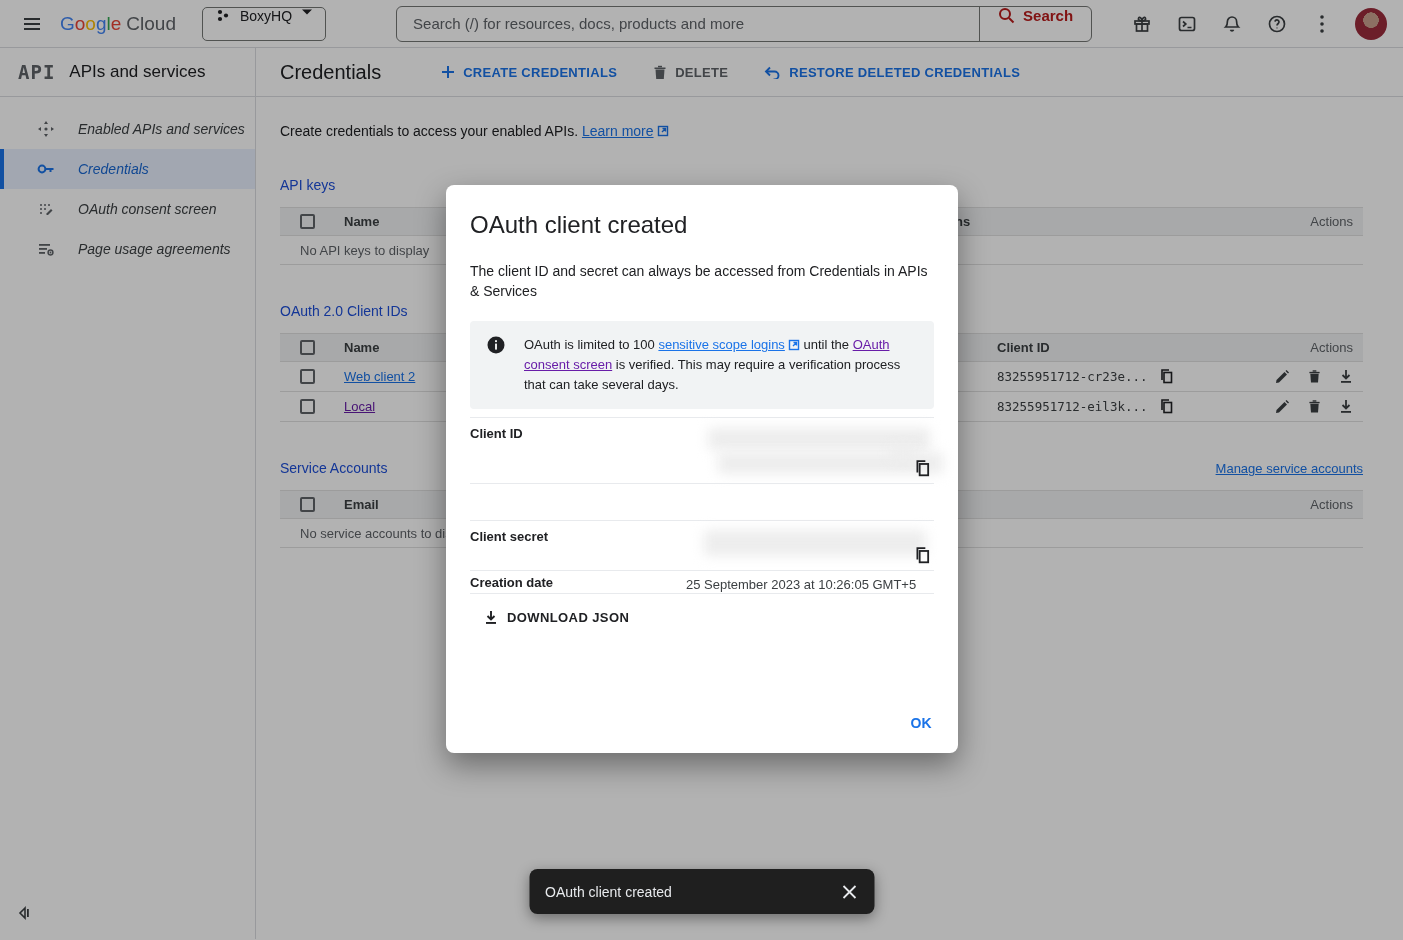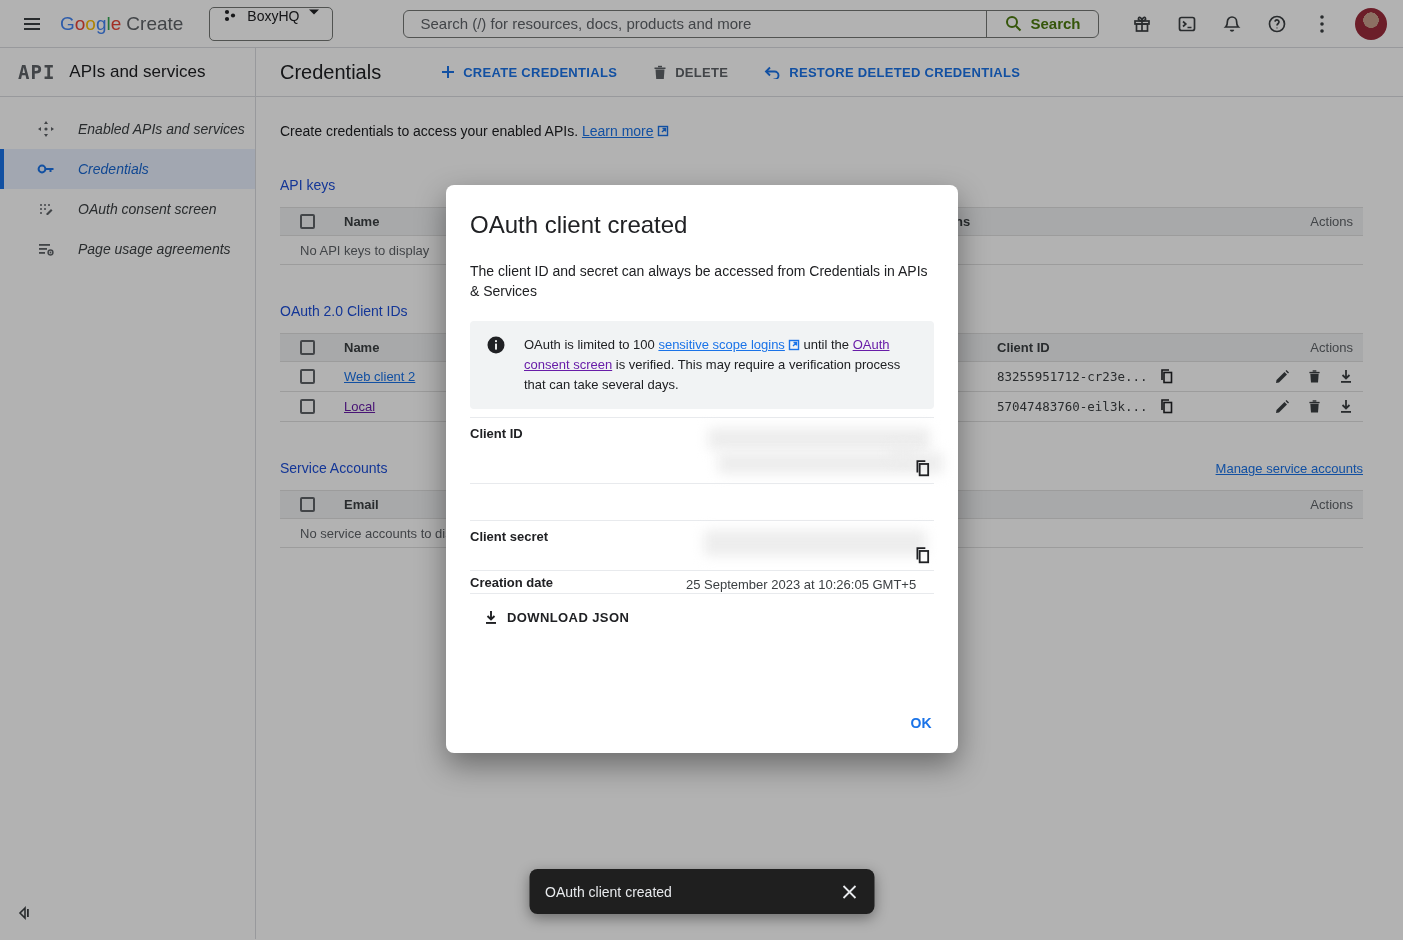--- a/index.html
+++ b/index.html
@@ -6,24 +6,24 @@
   html,body { width:1403px; height:940px; overflow:hidden; }
   body { font-family:"Liberation Sans", sans-serif; background:#fff; color:#202124; position:relative; }
 
   
   .topbar { height:48px; background:#fff; display:flex; align-items:center; padding:0 16px 0 12px; border-bottom:1px solid #dadce0; position:relative; z-index:1; }
   .icon-btn { background:none; border:none; width:40px; height:40px; display:flex; align-items:center; justify-content:center; color:#3c4043; cursor:pointer; flex:0 0 auto; }
   .logo { display:flex; align-items:center; font-size:19px; margin:0 26px 0 8px; letter-spacing:0; white-space:nowrap; }
   .logo .l-blue{color:#4285F4} .logo .l-red{color:#EA4335} .logo .l-yellow{color:#FBBC05} .logo .l-green{color:#34A853}
   .logo .cloud { color:#5f6368; margin-left:5px; }
   .project-btn { display:flex; gap:9px; height:34px; padding:0 12px; border:1px solid #747775; border-radius:5px; background:none; font-size:14px; color:#202124; cursor:pointer; }
-  .searchbox { margin-left:70px; width:696px; height:28px; border:1px solid #747775; border-radius:6px; display:flex; align-items:stretch; overflow:hidden; }
+  .searchbox { margin-left:70px; width:696px; height:36px; border:1px solid #747775; border-radius:6px; display:flex; align-items:stretch; overflow:hidden; }
   .searchbox input { flex:1; border:none; outline:none; font-size:15px; padding:0 16px; color:#202124; background:transparent; font-family:"Liberation Sans", sans-serif; }
   .searchbox input::placeholder { color:#5f6368; }
-  .search-btn { display:flex; align-items:center; gap:8px; padding:0 18px; border:none; border-left:1px solid #747775; background:none; color:#4d7c0f; font-size:15px; font-weight:700; cursor:pointer; }
+  .search-btn { display:flex; align-items:flex-start; gap:8px; padding:0 18px; border:none; border-left:1px solid #747775; background:none; color:#b91c1c; font-size:15px; font-weight:700; cursor:pointer; }
   .top-actions { margin-left:auto; display:flex; align-items:center; gap:5px; }
   .avatar { width:32px; height:32px; border-radius:50%; margin-left:8px; background:radial-gradient(circle at 50% 38%, #c9a18e 0 30%, #9b2c3c 31% 100%); border:none; cursor:pointer; flex:0 0 auto; }
 
   
   .shell { display:flex; height:891px; position:relative; z-index:0; }
   .sidebar { width:256px; border-right:1px solid #dadce0; background:#fff; position:relative; flex:0 0 auto; }
   .side-head { height:49px; display:flex; align-items:center; gap:14px; padding:0 18px; border-bottom:1px solid #dadce0; }
   .api-mark { font-family:"DejaVu Sans Mono", monospace; font-weight:700; font-size:19px; color:#5f6368; letter-spacing:1px; }
   .side-title { font-size:17px; color:#202124; }
   .nav { padding-top:12px; }
@@ -106,21 +106,21 @@
         </svg>
       </span>
   </button>
   <div class="logo">
     <span class="l-blue">G</span>
     <span class="l-red">o</span>
     <span class="l-yellow">o</span>
     <span class="l-blue">g</span>
     <span class="l-green">l</span>
     <span class="l-red">e</span>
-    <span class="cloud">Create</span>
+    <span class="cloud">Cloud</span>
   </div>
   <button class="project-btn">
     <span>
         <svg width="16" height="16" viewBox="0 0 16 16" fill="currentColor">
           <circle cx="5" cy="4" r="2.1"></circle>
           <circle cx="5" cy="11" r="2.1"></circle>
           <circle cx="11" cy="7.5" r="2.1"></circle>
         </svg>
       </span>
     <span>BoxyHQ</span>
@@ -351,21 +351,21 @@
                     <rect x="2" y="12" width="10" height="1.8"></rect>
                   </svg>
                 </span>
               </button>
           </span>
         </div>
         <div class="trow g4" style="min-height:30px;">
           <span class="cb"></span>
           <span class="link-cell"><a class="visited">Local</a></span>
           <span class="mono">
-              <span>57047483760-eil3k...</span>
+              <span>83255951712-eil3k...</span>
             <button class="mini-btn">
                 <span>
                   <svg width="13" height="15" viewBox="0 0 13 15" fill="none" stroke="currentColor" stroke-width="1.6">
                     <rect x="4" y="3.5" width="7.5" height="10"></rect>
                     <path d="M2 11V1h7"></path>
                   </svg>
                 </span>
               </button>
           </span>
           <span class="row-actions">

